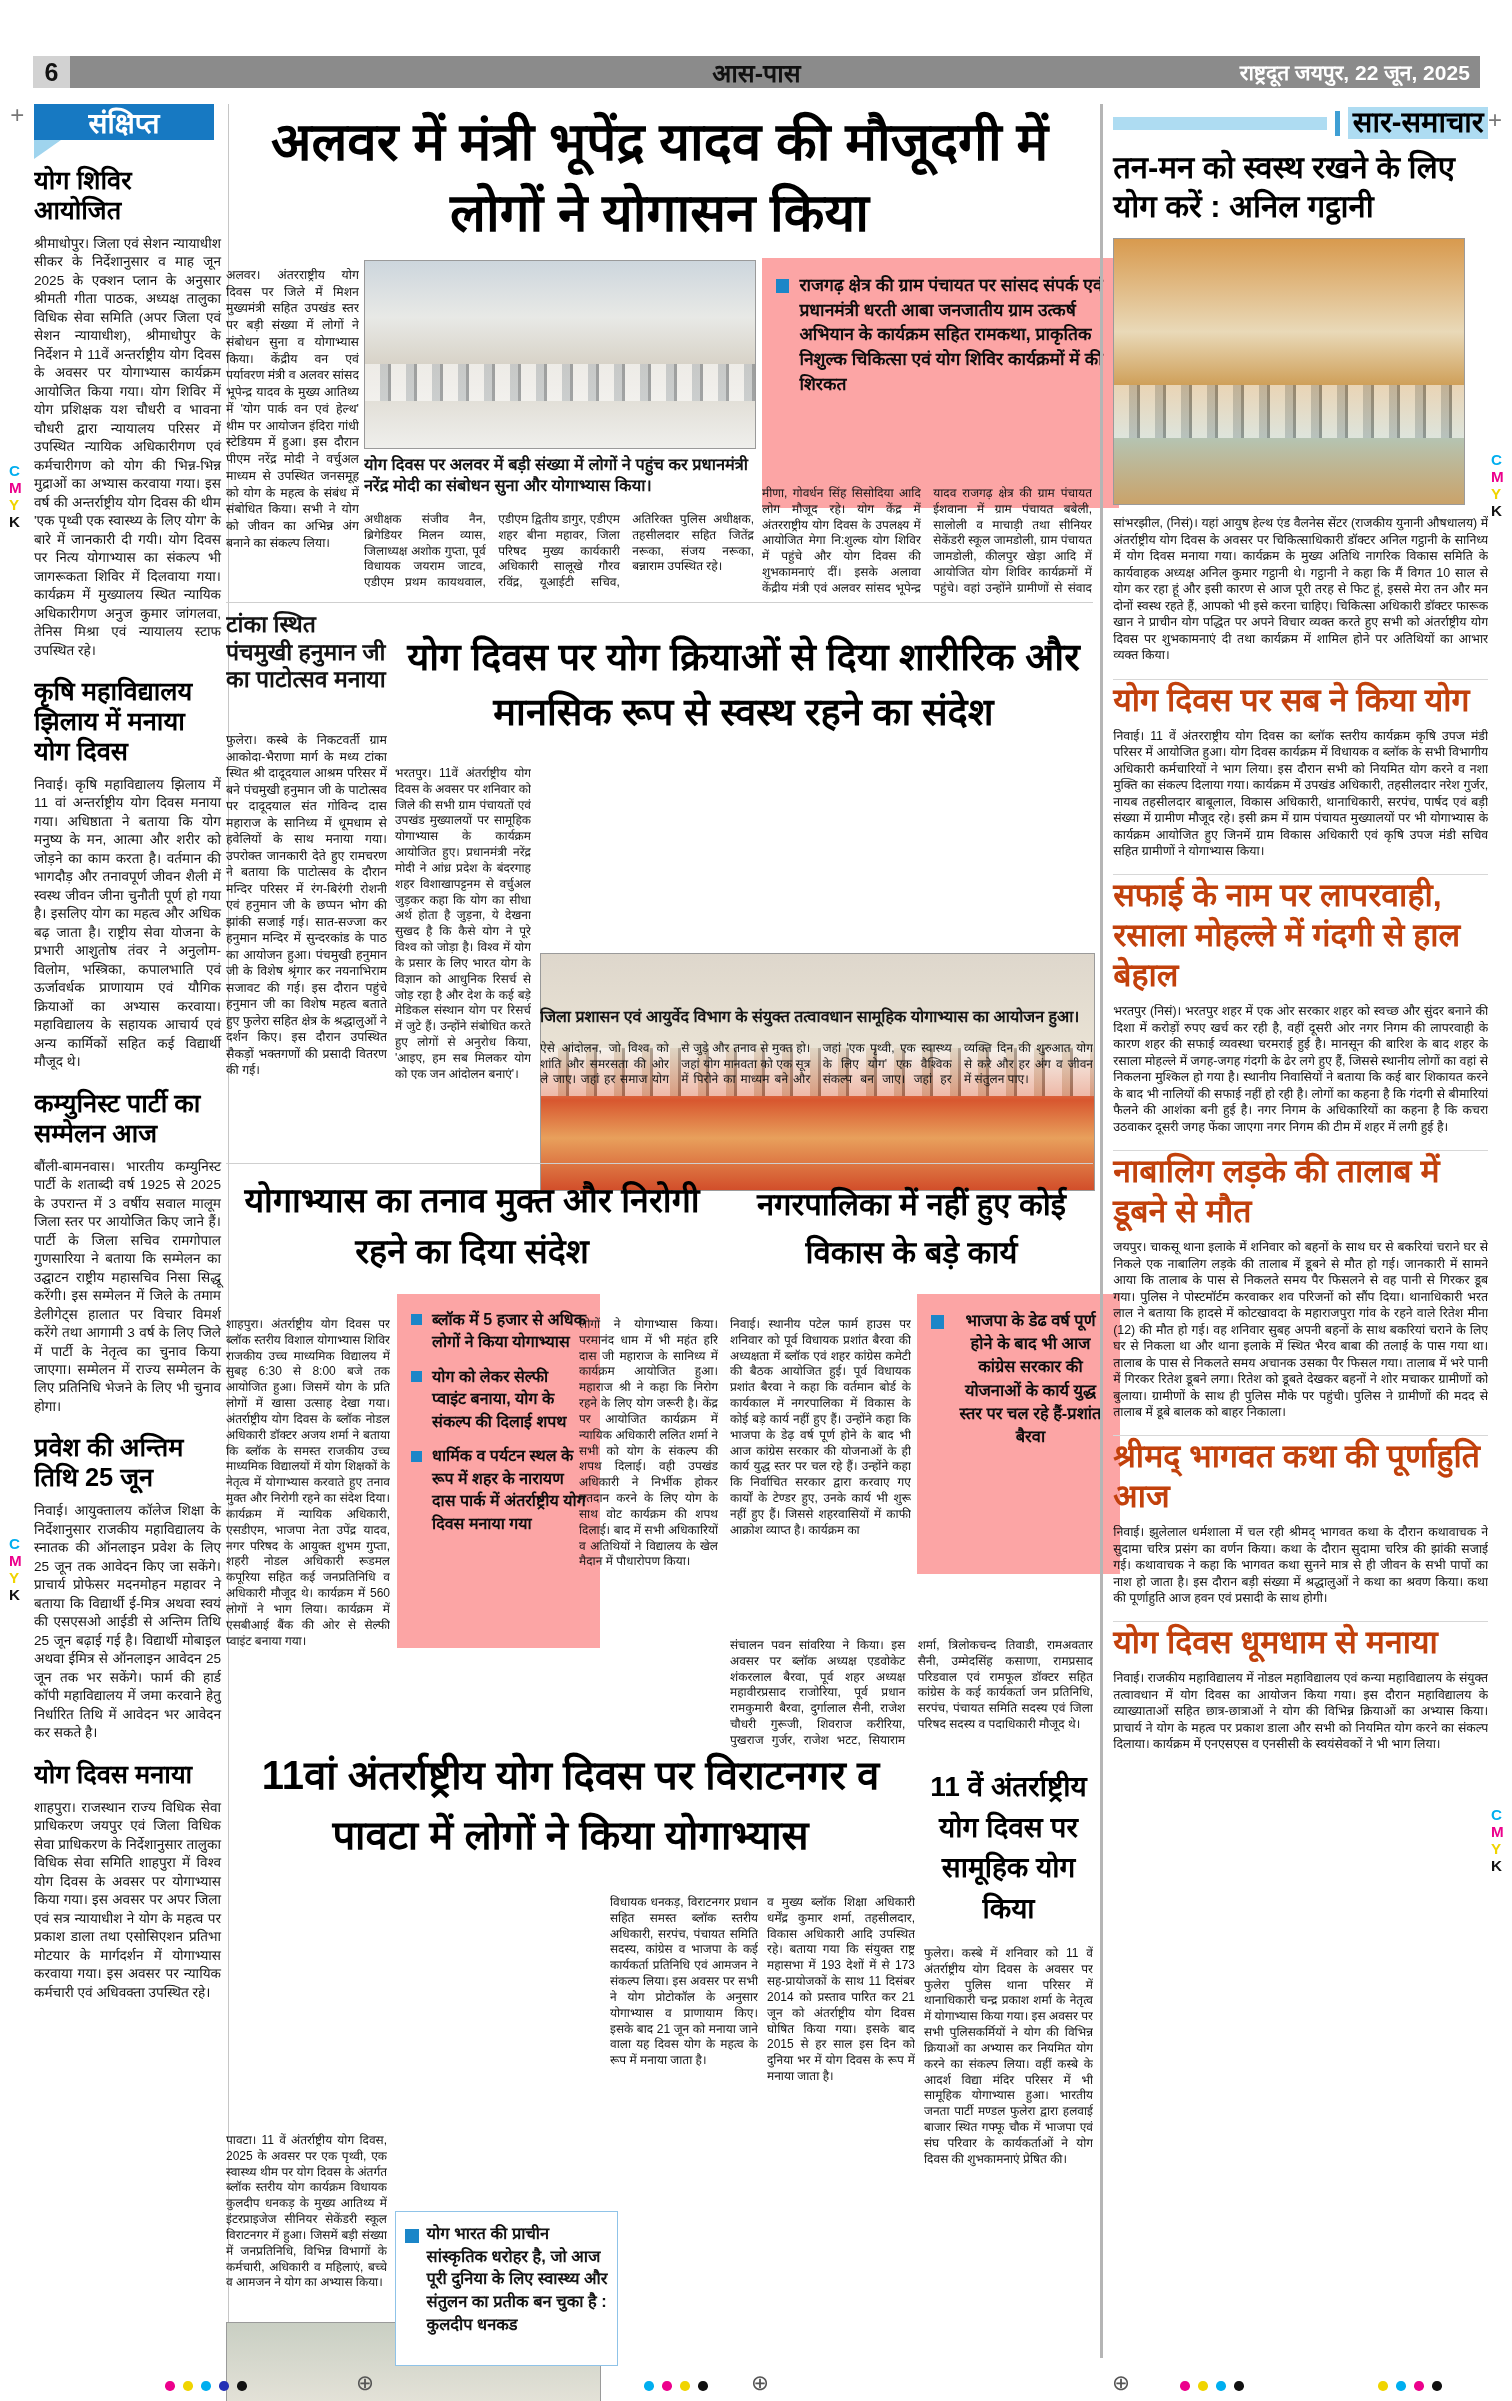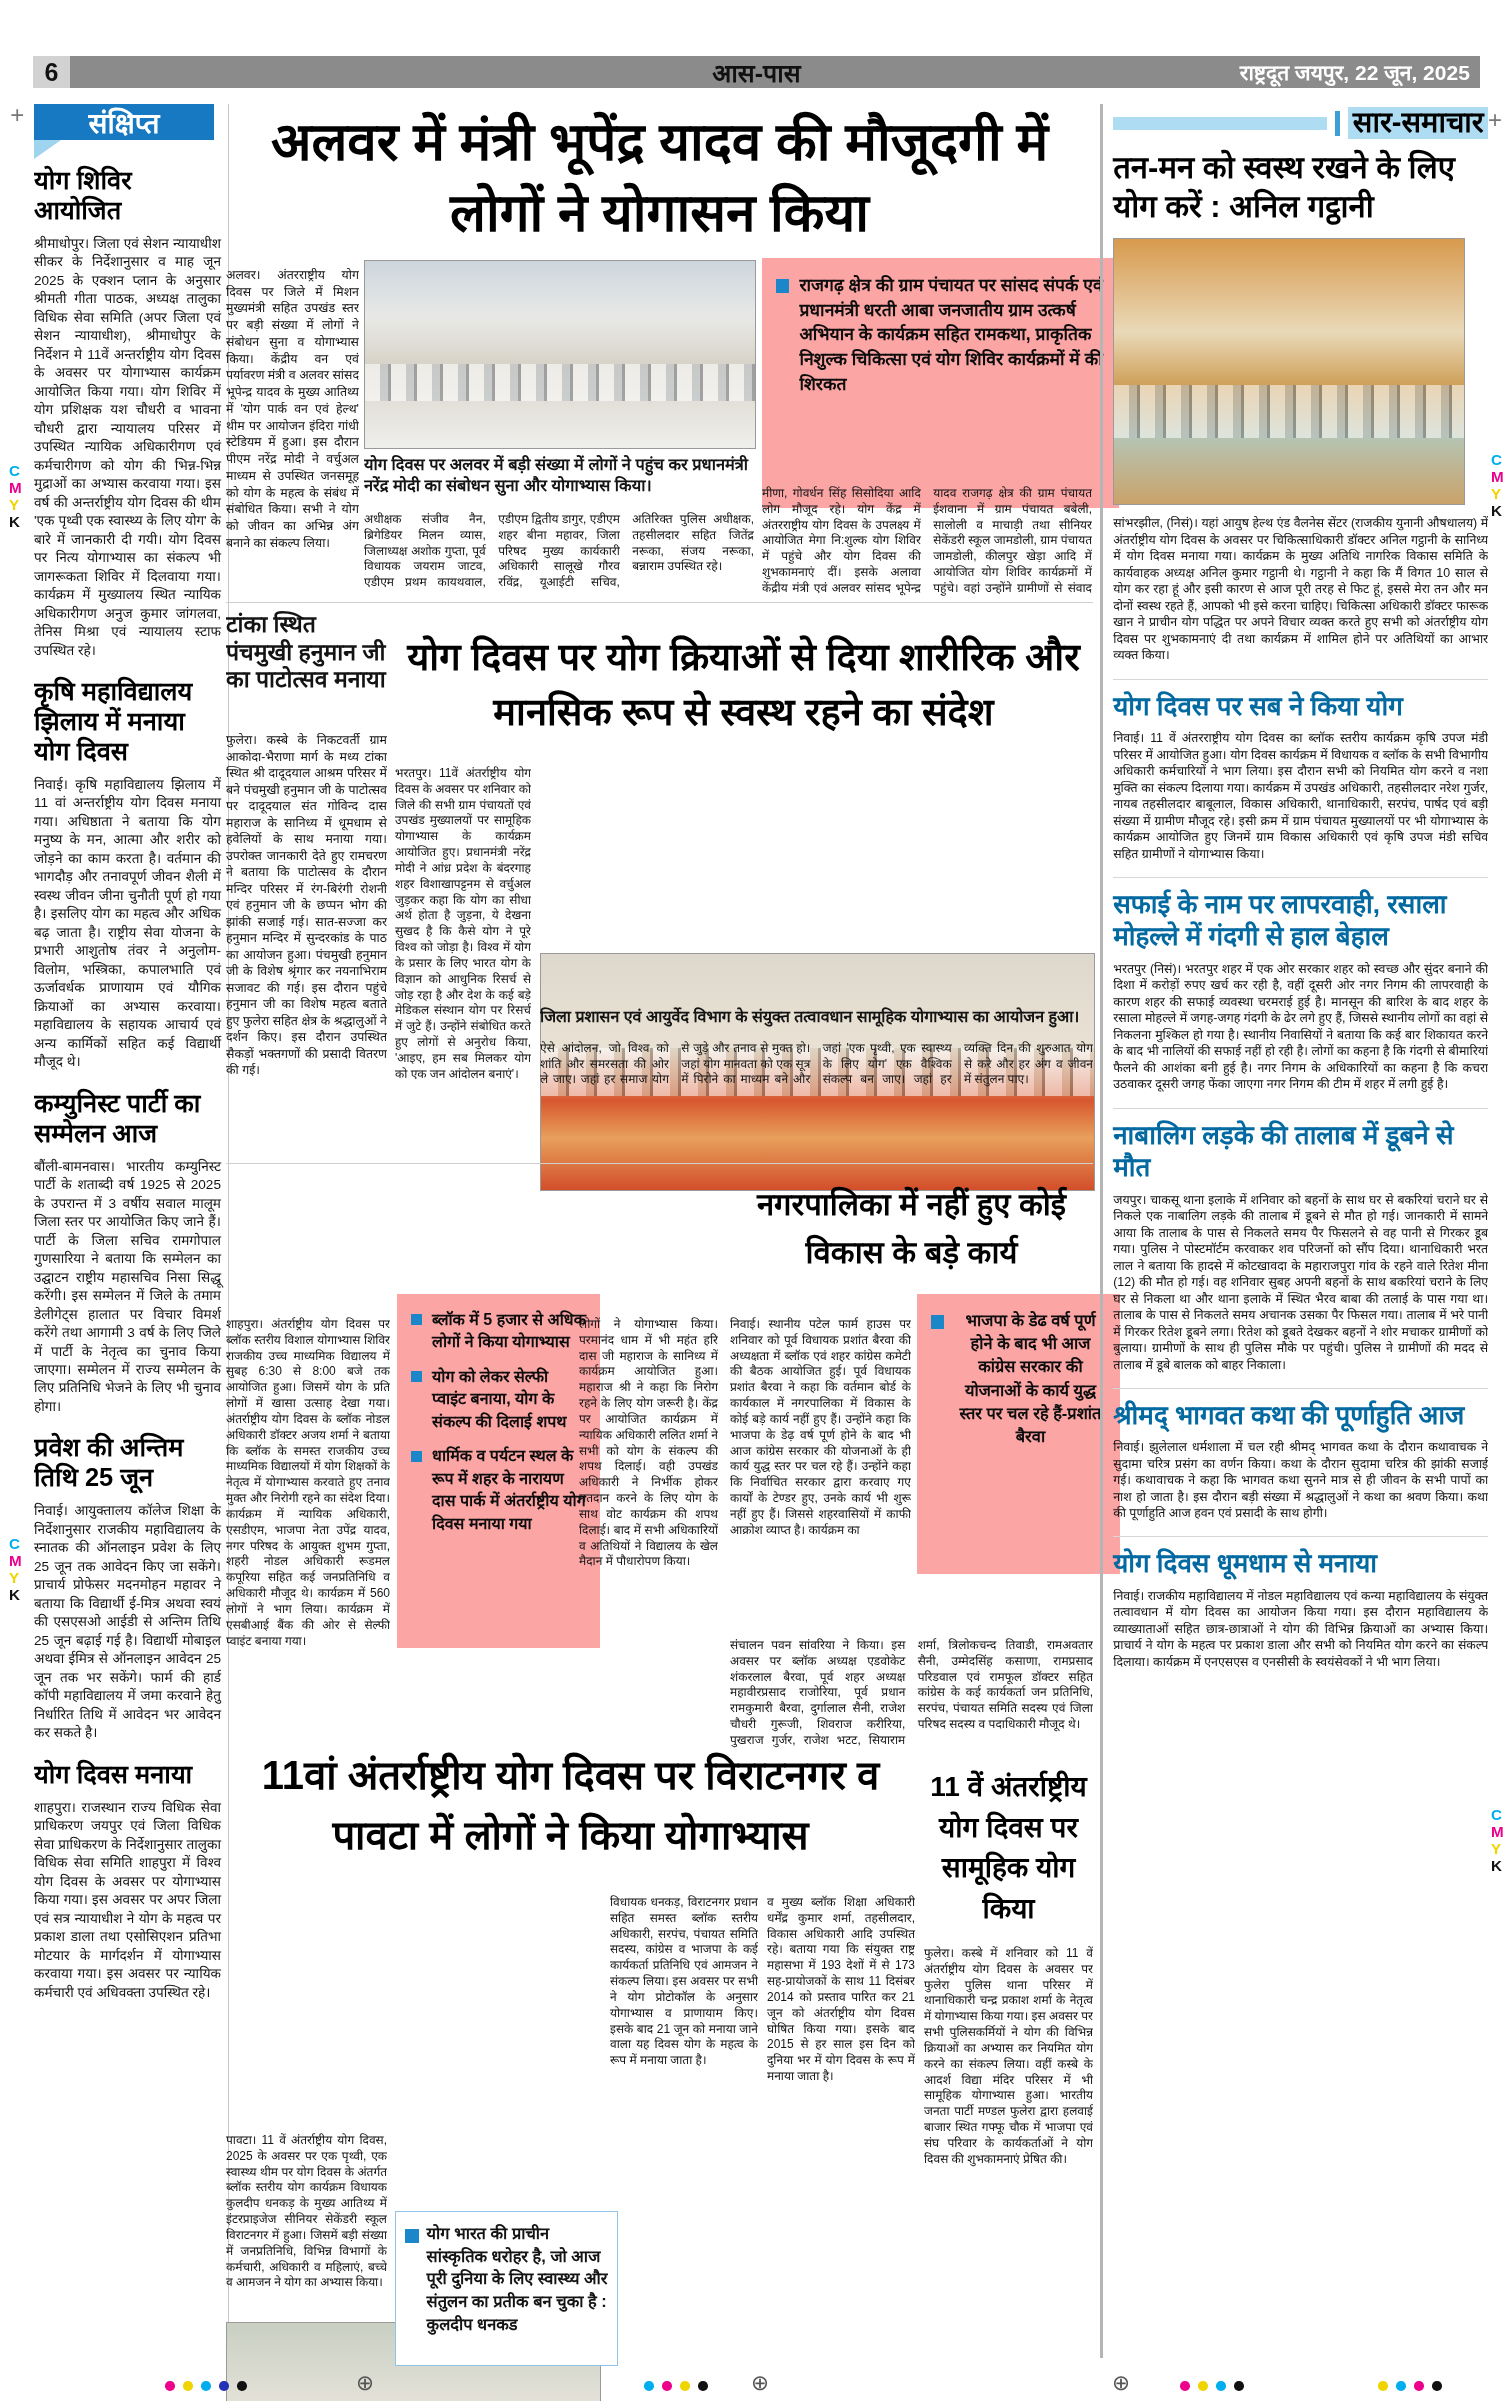--- a/index.html
+++ b/index.html
@@ -78,21 +78,21 @@
   #samuhik-body{left:698px;top:1842px;width:169px;height:400px;font-size:12px;line-height:1.32;}
 
   
   #rightcol{position:absolute;left:1100px;top:104px;width:375px;height:2254px;border-left:3.4px solid #b5b5b5;
             padding-left:10.2px;overflow:hidden;}
   #sar-banner{display:flex;align-items:center;gap:8px;margin:3.4px 0 10.2px 0;}
   #sar-banner .bar{flex:1;height:13.6px;background:#aedcf2;}
   #sar-banner .tick{width:5.6px;height:25px;background:#3f9fd4;}
   #sar-banner .title{background:#aedcf2;color:#000;font-size:29px;font-weight:bold;padding:0 4.5px;line-height:1.1;}
   #rightcol h2{font-size:31px;line-height:1.25;margin:4.5px 0 11.3px 0;color:#000;}
-  #rightcol h3{font-size:26px;line-height:1.25;margin:14.7px 0 8px 0;color:#0369a1;border-top:1.1px solid #d7d7d7;padding-top:10px;}
+  #rightcol h3{font-size:32px;line-height:1.25;margin:14.7px 0 8px 0;color:#c2410c;border-top:1.1px solid #d7d7d7;padding-top:0;}
   #rightcol p{font-size:12.4px;line-height:1.33;}
   #photo4{width:350px;height:265px;margin:2.3px 0 10.2px 0;background:linear-gradient(180deg,#d89a4e 0%,#e9d9b8 35%,#cfa05a 55%,#b5c4b2 75%,#caa36a 100%);}
 
   
   .dot{position:absolute;width:9.6px;height:9.6px;border-radius:50%;}
   .crosshair{position:absolute;font-size:21.5px;color:#555;}
   .plus{position:absolute;font-size:24px;color:#777;font-weight:normal;}
   .cmyk{position:absolute;display:flex;flex-direction:column;gap:1.1px;font-size:15.2px;font-weight:bold;line-height:1.05;}
   .c-c{color:#00aeef;} .c-m{color:#ec008c;} .c-y{color:#f0d400;} .c-k{color:#111;}
 </style>
@@ -155,20 +155,21 @@
   <div id="tanka-body" class="abs jt">फुलेरा। कस्बे के निकटवर्ती ग्राम आकोदा-भैराणा मार्ग के मध्य टांका स्थित श्री दादूदयाल आश्रम परिसर में बने पंचमुखी हनुमान जी के पाटोत्सव पर दादूदयाल संत गोविन्द दास महाराज के सानिध्य में धूमधाम से हवेलियों के साथ मनाया गया। उपरोक्त जानकारी देते हुए रामचरण ने बताया कि पाटोत्सव के दौरान मन्दिर परिसर में रंग-बिरंगी रोशनी एवं हनुमान जी के छप्पन भोग की झांकी सजाई गई। सात-सज्जा कर हनुमान मन्दिर में सुन्दरकांड के पाठ का आयोजन हुआ। पंचमुखी हनुमान जी के विशेष श्रृंगार कर नयनाभिराम सजावट की गई। इस दौरान पहुंचे हनुमान जी का विशेष महत्व बताते हुए फुलेरा सहित क्षेत्र के श्रद्धालुओं ने दर्शन किए। इस दौरान उपस्थित सैकड़ों भक्तगणों की प्रसादी वितरण की गई।</div>
 
   <div id="kriya-headline" class="abs headline">योग दिवस पर योग क्रियाओं से दिया शारीरिक और मानसिक रूप से स्वस्थ रहने का संदेश</div>
   <div id="kriya-lead" class="abs jt">भरतपुर। 11वें अंतर्राष्ट्रीय योग दिवस के अवसर पर शनिवार को जिले की सभी ग्राम पंचायतों एवं उपखंड मुख्यालयों पर सामूहिक योगाभ्यास के कार्यक्रम आयोजित हुए। प्रधानमंत्री नरेंद्र मोदी ने आंध्र प्रदेश के बंदरगाह शहर विशाखापट्टनम से वर्चुअल जुड़कर कहा कि योग का सीधा अर्थ होता है जुड़ना, ये देखना सुखद है कि कैसे योग ने पूरे विश्व को जोड़ा है। विश्व में योग के प्रसार के लिए भारत योग के विज्ञान को आधुनिक रिसर्च से जोड़ रहा है और देश के कई बड़े मेडिकल संस्थान योग पर रिसर्च में जुटे हैं। उन्होंने संबोधित करते हुए लोगों से अनुरोध किया, 'आइए, हम सब मिलकर योग को एक जन आंदोलन बनाएं'।</div>
   <div id="photo2" class="abs photo"></div>
   <div id="caption2" class="abs">जिला प्रशासन एवं आयुर्वेद विभाग के संयुक्त तत्वावधान सामूहिक योगाभ्यास का आयोजन हुआ।</div>
   <div id="kriya-body" class="abs jt">ऐसे आंदोलन, जो विश्व को शांति और समरसता की ओर ले जाए। जहां हर समाज योग से जुड़े और तनाव से मुक्त हो। जहां योग मानवता को एक सूत्र में पिरोने का माध्यम बने और जहां 'एक पृथ्वी, एक स्वास्थ्य के लिए योग' एक वैश्विक संकल्प बन जाए। जहां हर व्यक्ति दिन की शुरुआत योग से करे और हर अंग व जीवन में संतुलन पाए।</div>
 
   <div id="hr2" class="hrline"></div>
 
+  <div id="yoga2-headline" class="abs headline">योगाभ्यास का तनाव मुक्त और निरोगी रहने का दिया संदेश</div>
   <div id="nagar-headline" class="abs headline">नगरपालिका में नहीं हुए कोई विकास के बड़े कार्य</div>
 
   <div id="yoga2-lead" class="abs jt">शाहपुरा। अंतर्राष्ट्रीय योग दिवस पर ब्लॉक स्तरीय विशाल योगाभ्यास शिविर राजकीय उच्च माध्यमिक विद्यालय में सुबह 6:30 से 8:00 बजे तक आयोजित हुआ। जिसमें योग के प्रति लोगों में खासा उत्साह देखा गया। अंतर्राष्ट्रीय योग दिवस के ब्लॉक नोडल अधिकारी डॉक्टर अजय शर्मा ने बताया कि ब्लॉक के समस्त राजकीय उच्च माध्यमिक विद्यालयों में योग शिक्षकों के नेतृत्व में योगाभ्यास करवाते हुए तनाव मुक्त और निरोगी रहने का संदेश दिया। कार्यक्रम में न्यायिक अधिकारी, एसडीएम, भाजपा नेता उपेंद्र यादव, नगर परिषद के आयुक्त शुभम गुप्ता, शहरी नोडल अधिकारी रूडमल कपूरिया सहित कई जनप्रतिनिधि व अधिकारी मौजूद थे। कार्यक्रम में 560 लोगों ने भाग लिया। कार्यक्रम में एसबीआई बैंक की ओर से सेल्फी प्वाइंट बनाया गया।</div>
 
   <div id="bullets-box" class="abs bluebox">
     <div class="bullet-row">
       <span class="sq"></span>
       <span>ब्लॉक में 5 हजार से अधिक लोगों ने किया योगाभ्यास</span>
     </div>
     <div class="bullet-row">

